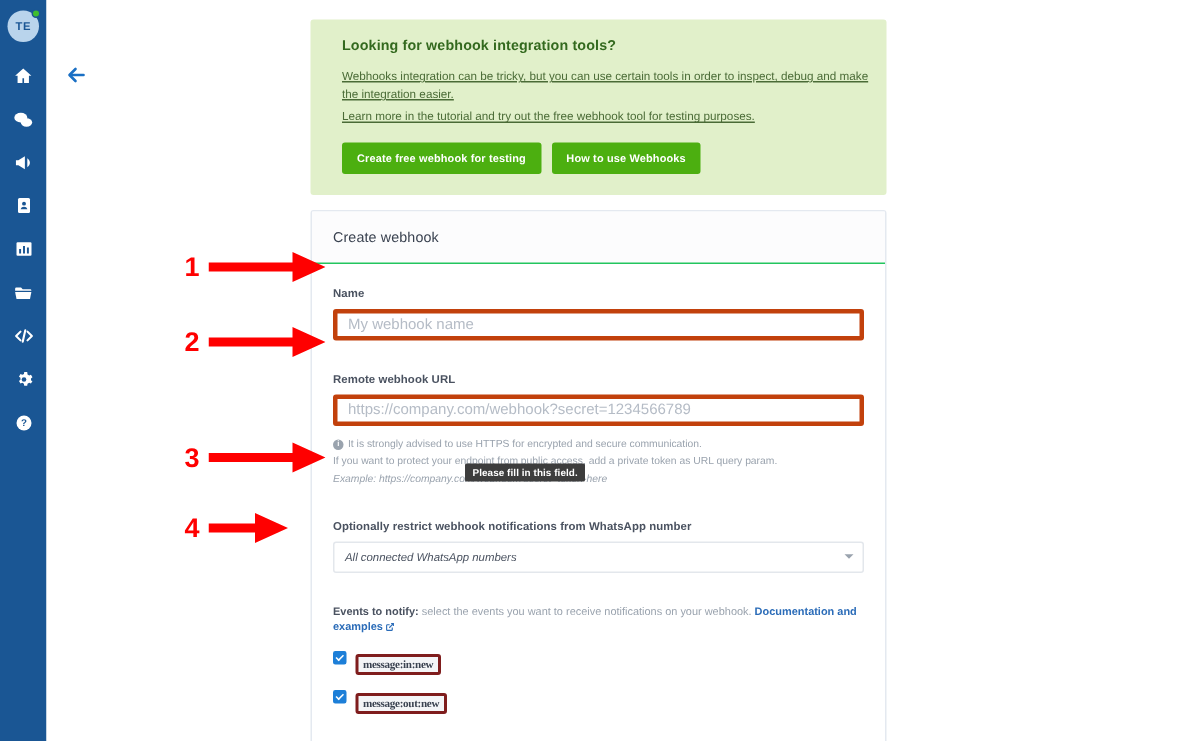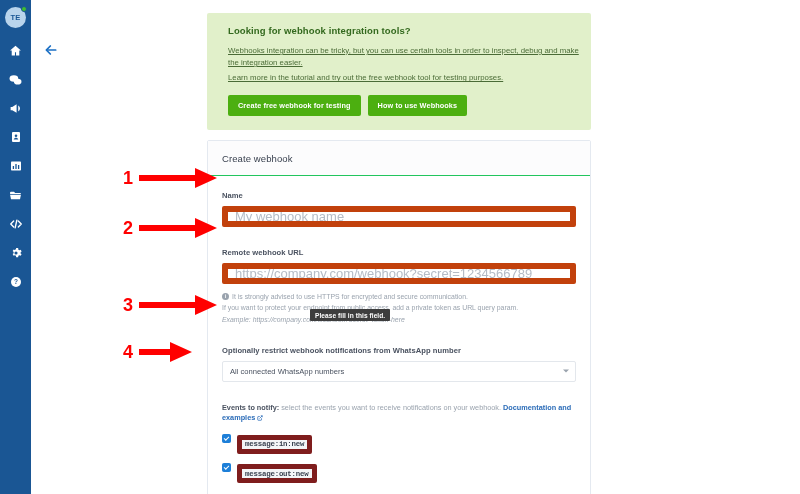--- a/index.html
+++ b/index.html
@@ -89,23 +89,23 @@
   }
   .card-title { font-size: 9.5px; color: #3a4250; letter-spacing: .1px; }
   .card-body { padding: 15px 14px 10px 14px; }
 
   .field-label {
     font-size: 7.6px; color: #4a5260; font-weight: bold;
     margin-bottom: 6px; letter-spacing: .05px;
   }
   .text-input {
     width: 100%; height: 21px;
-    border: 6px solid #c2410c; border-radius: 2px;
+    border: 3px solid #c2410c; border-radius: 2px;
     background: #fff; padding: 0 7px;
-    font-size: 13px; color: #33404e;
+    font-size: 10px; color: #33404e;
     font-family: "Liberation Sans", sans-serif;
     outline: none;
   }
   .text-input::placeholder { color: #b5bcc6; }
 
   .helper { margin-top: 7px; position: relative; }
   .helper-line {
     font-size: 6.9px; color: #9aa3ae; line-height: 1.62;
     display: block;
   }
@@ -123,21 +123,21 @@
     left: 88px; top: 18px;
     background: #3d3d3d; color: #fff;
     font-size: 6.6px; font-weight: bold;
     padding: 2.5px 5px; border-radius: 1px;
     white-space: nowrap; letter-spacing: .05px;
     z-index: 5;
   }
 
   .block { margin-top: 21px; }
 
-  .select-wrap { position: relative; }
+  .select-wrap { position: relative; font-style: italic; }
   .select-input {
     width: 100%; height: 21px;
     border: 1px solid #e3e7ec; border-radius: 2px;
     background: #fff; padding: 0 18px 0 7px;
     font-size: 7.6px; color: #4a5260;
     display: flex; align-items: center;
     cursor: pointer;
   }
   .caret {
     position: absolute; right: 7px; top: 50%;
@@ -171,23 +171,23 @@
   }
   .cbox.checked { background: #1d7fd8; border-color: #1d7fd8; }
   .cbox.checked::after {
     content: ""; width: 4px; height: 2px;
     border-left: 1.3px solid #fff; border-bottom: 1.3px solid #fff;
     transform: rotate(-45deg) translate(0.4px, -0.4px);
   }
   .event-main { flex: 1; }
   .event-code {
     display: inline-block;
-    font-family: Liberation Mono, monospace;
+    font-family: Liberation Serif, serif;
     font-size: 7.4px; font-weight: bold; color: #3a4250;
-    background: #f4f5f7; border: 5px solid #7f1d1d;
+    background: #f4f5f7; border: 2px solid #7f1d1d;
     border-radius: 2px; padding: 0.5px 3px;
     letter-spacing: -.2px;
   }
   .event-desc {
     font-size: 7.1px; color: #9aa3ae;
     line-height: 1.58; margin-top: 3px;
   }
 
   
   .marker { position: absolute; display: flex; align-items: center; }

